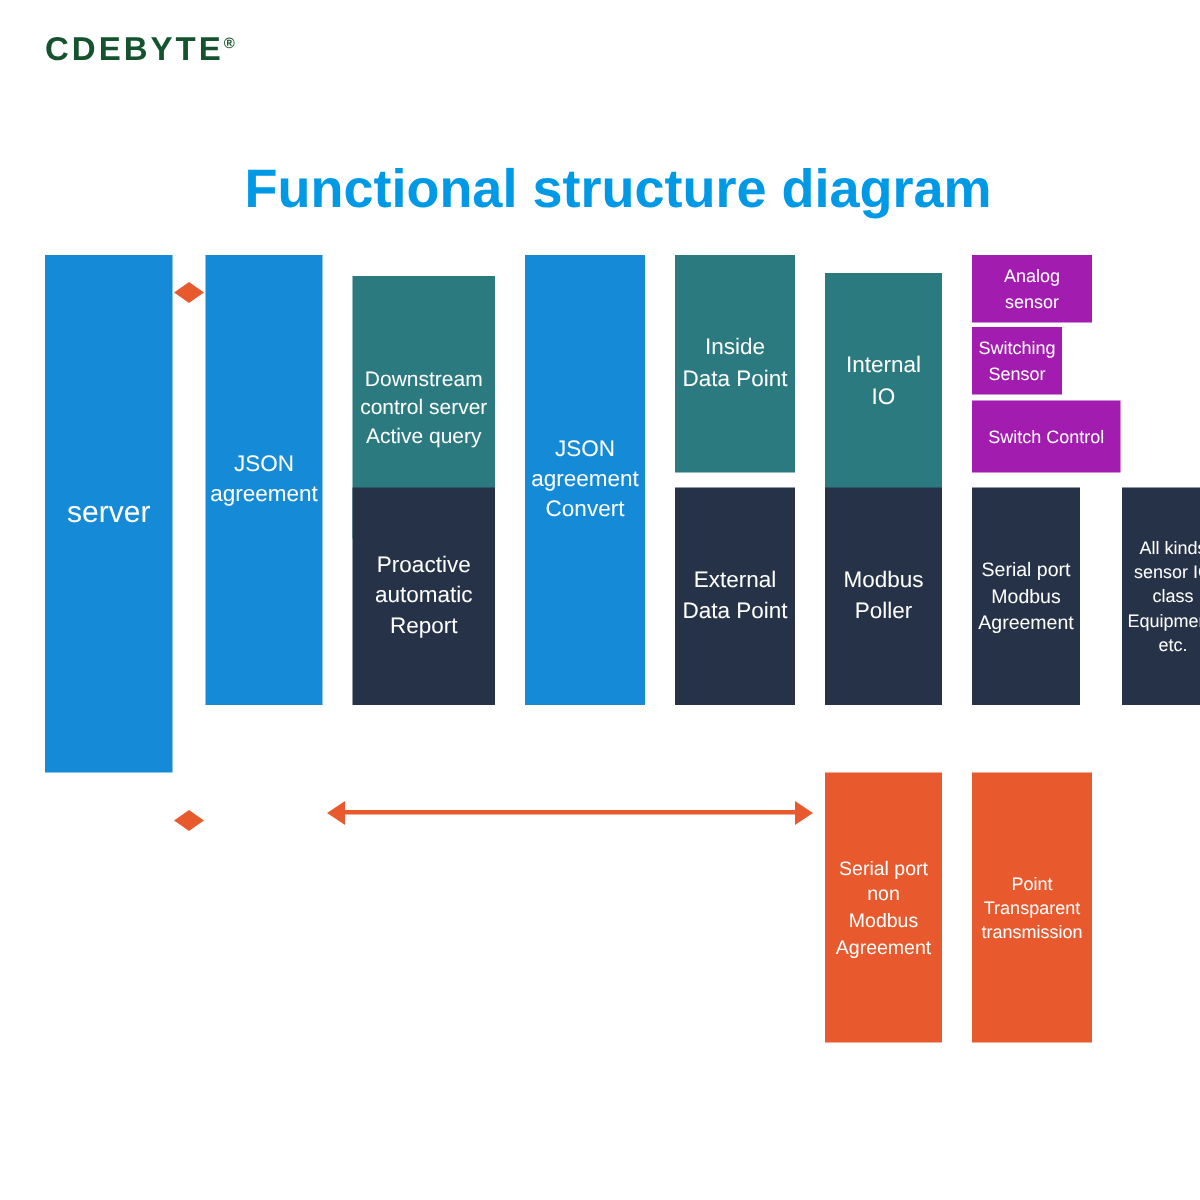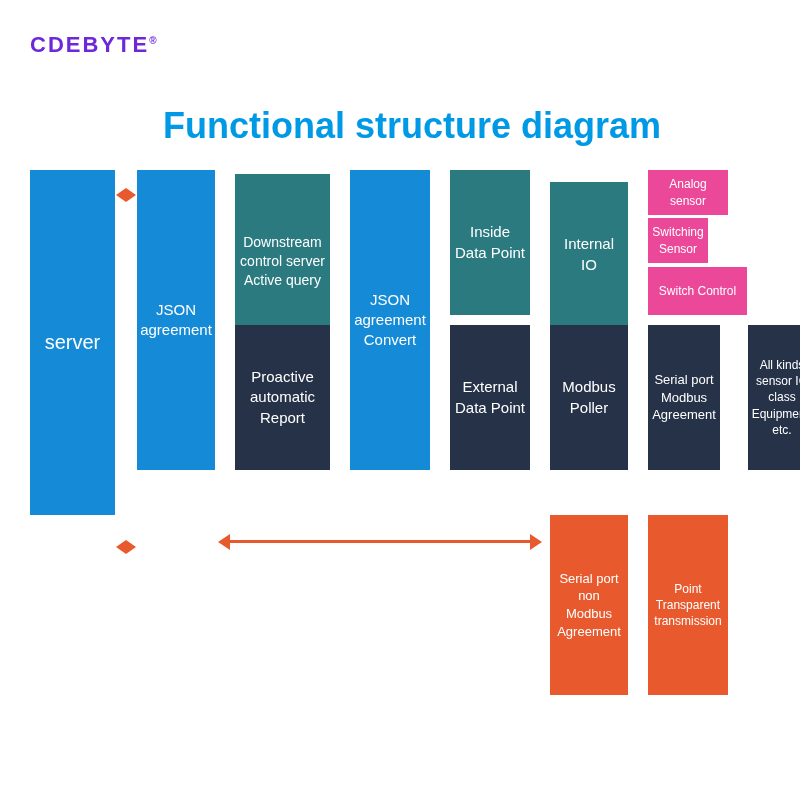--- a/index.html
+++ b/index.html
@@ -7,25 +7,25 @@
     padding: 0;
     font-family: Arial, sans-serif;
     background: #fff;
     width: 800px;
     height: 800px;
     overflow: hidden;
     position: relative;
   }
   .logo {
     position: absolute;
-    top: 32px;
+    top: 20px;
     left: 30px;
     font-size: 22px;
     font-weight: bold;
-    color: #6d28d9;
+    color: #14532d;
     letter-spacing: 2px;
   }
   .logo sup {
     font-size: 10px;
   }
   .title {
     position: absolute;
     top: 105px;
     left: 0;
     right: 0;
@@ -52,21 +52,21 @@
     align-items: center;
     font-size: 15px;
     line-height: 1.35;
     padding: 4px;
     box-sizing: border-box;
   }
   .blue { background: #158bd8; }
   .teal { background: #2a7a80; }
   .navy { background: #263247; }
   .orange { background: #e85a2e; }
-  .navy-top { background: #ec4899; }
+  .navy-top { background: #a21caf; }
   .arrow {
     position: absolute;
     display: flex;
     align-items: center;
     justify-content: center;
   }
   .arr-h::before, .arr-h::after {
     content: '';
     width: 0; height: 0;
     border-top: 7px solid transparent;
@@ -103,21 +103,21 @@
   <div class="box blue" style="left:0;top:0;width:85px;height:345px;font-size:20px">server</div>
 
   <div class="arrow arr-h orange-a" style="left:85px;top:18px;width:22px"></div>
   <div class="arrow arr-h orange-a" style="left:85px;top:370px;width:22px"></div>
 
   <div class="box blue" style="left:107px;top:0;width:78px;height:300px">JSON agreement</div>
 
   <div class="arrow arr-h white" style="left:185px;top:16px;width:20px"></div>
   <div class="arrow arr-h white" style="left:185px;top:280px;width:20px"></div>
 
-  <div class="box teal" style="left:205px;top:4px;width:95px;height:175px;font-size:14px">Downstream control server Active query</div>
+  <div class="box teal" style="left:205px;top:14px;width:95px;height:175px;font-size:14px">Downstream control server Active query</div>
 
   <div class="box navy" style="left:205px;top:155px;width:95px;height:145px">Proactive automatic Report</div>
 
   <div class="arrow arr-h white" style="left:300px;top:16px;width:20px"></div>
   <div class="arrow arr-h white" style="left:300px;top:280px;width:20px"></div>
 
   <div class="box blue" style="left:320px;top:0;width:80px;height:300px">JSON agreement Convert</div>
 
   <div class="arrow arr-h white" style="left:400px;top:16px;width:20px"></div>
   <div class="arrow arr-h white" style="left:400px;top:280px;width:20px"></div>

